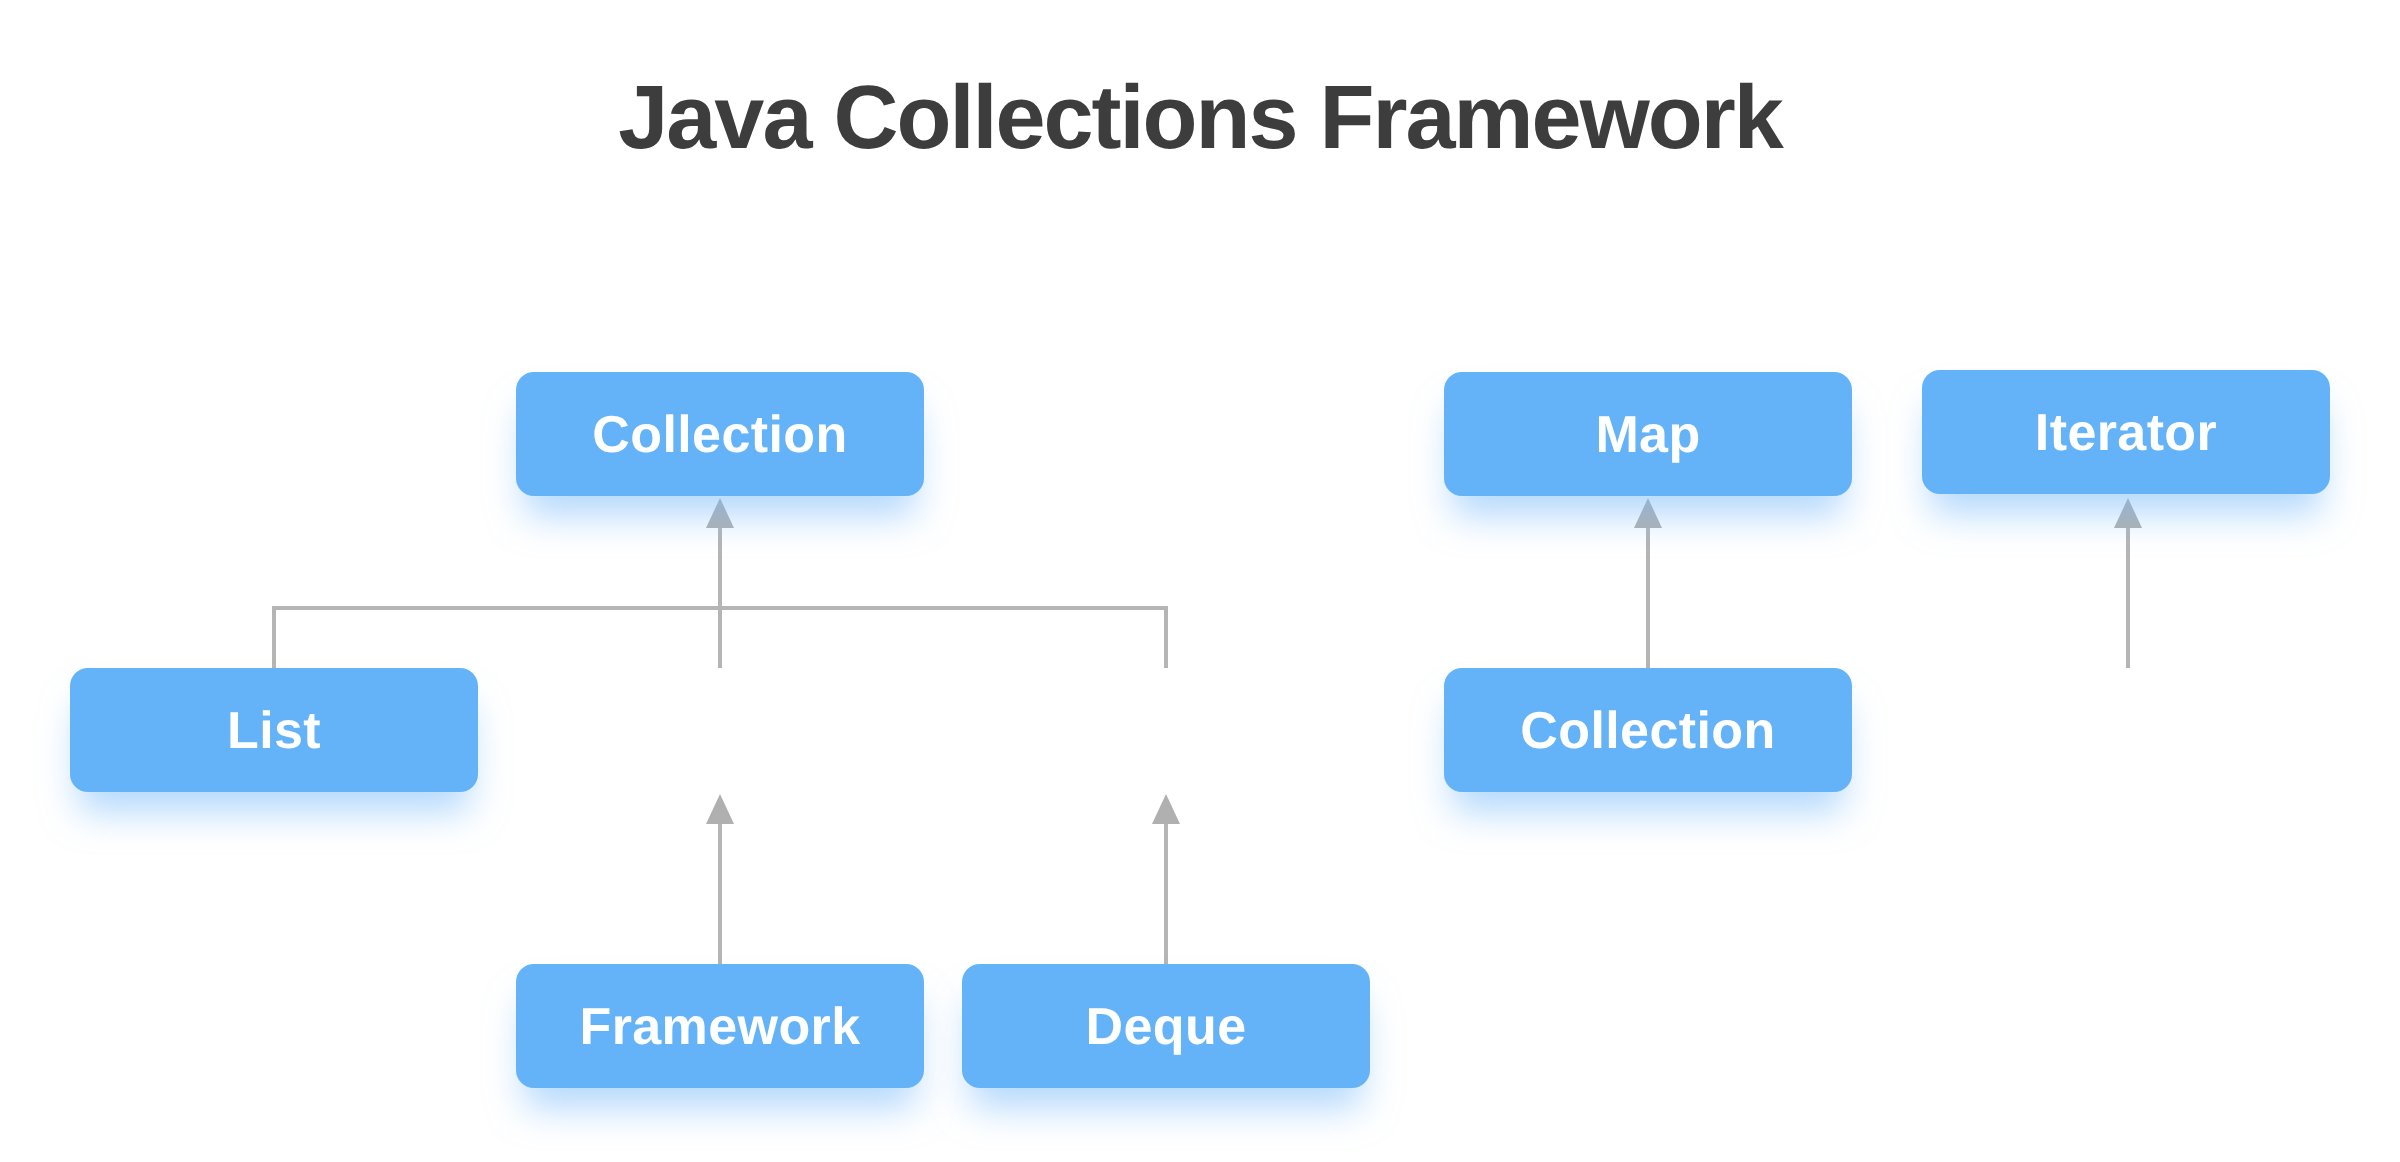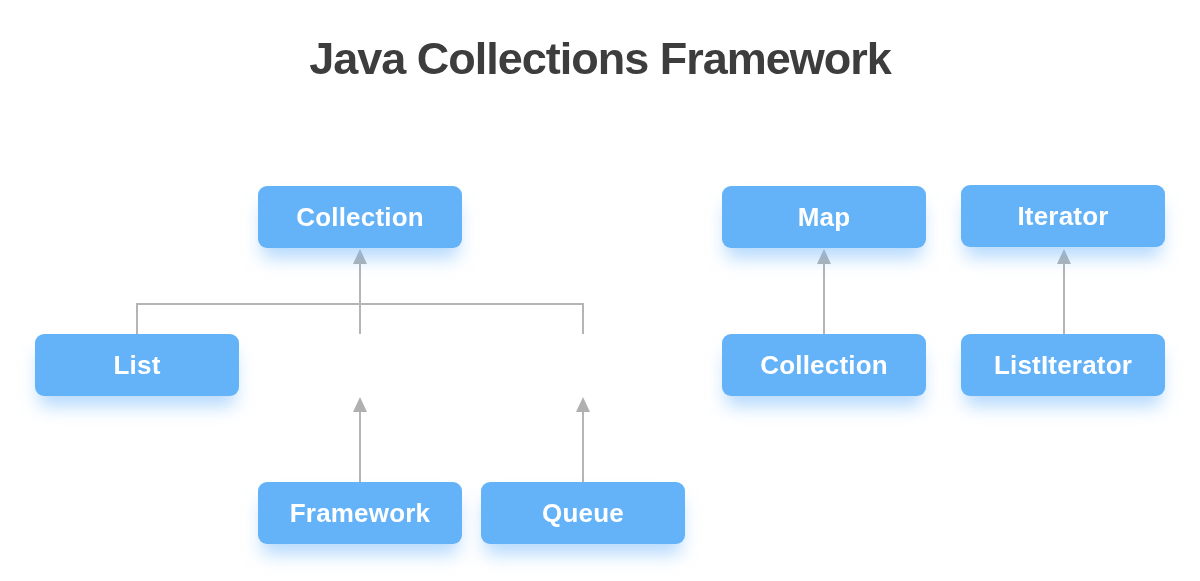--- a/index.html
+++ b/index.html
@@ -87,18 +87,17 @@
     <line x1="1064" y1="334" x2="1064" y2="262"></line>
     <polygon points="1064,249 1057,264 1071,264"></polygon>
   </svg>
 
   <div class="node" style="left:258px;top:186px;">Collection</div>
   <div class="node" style="left:722px;top:186px;">Map</div>
   <div class="node" style="left:961px;top:185px;">Iterator</div>
 
   <div class="node" style="left:35px;top:334px;text-align:center;">List</div>
   <div class="node" style="left:722px;top:334px;">Collection</div>
-  <div class="node" style="left:961px;top:334px;">ListIterator</div>
 
   <div class="node" style="left:258px;top:482px;">Framework</div>
-  <div class="node" style="left:481px;top:482px;">Queue</div>
+  <div class="node" style="left:481px;top:482px;">Deque</div>
 
 </div>
 
 </body></html>

